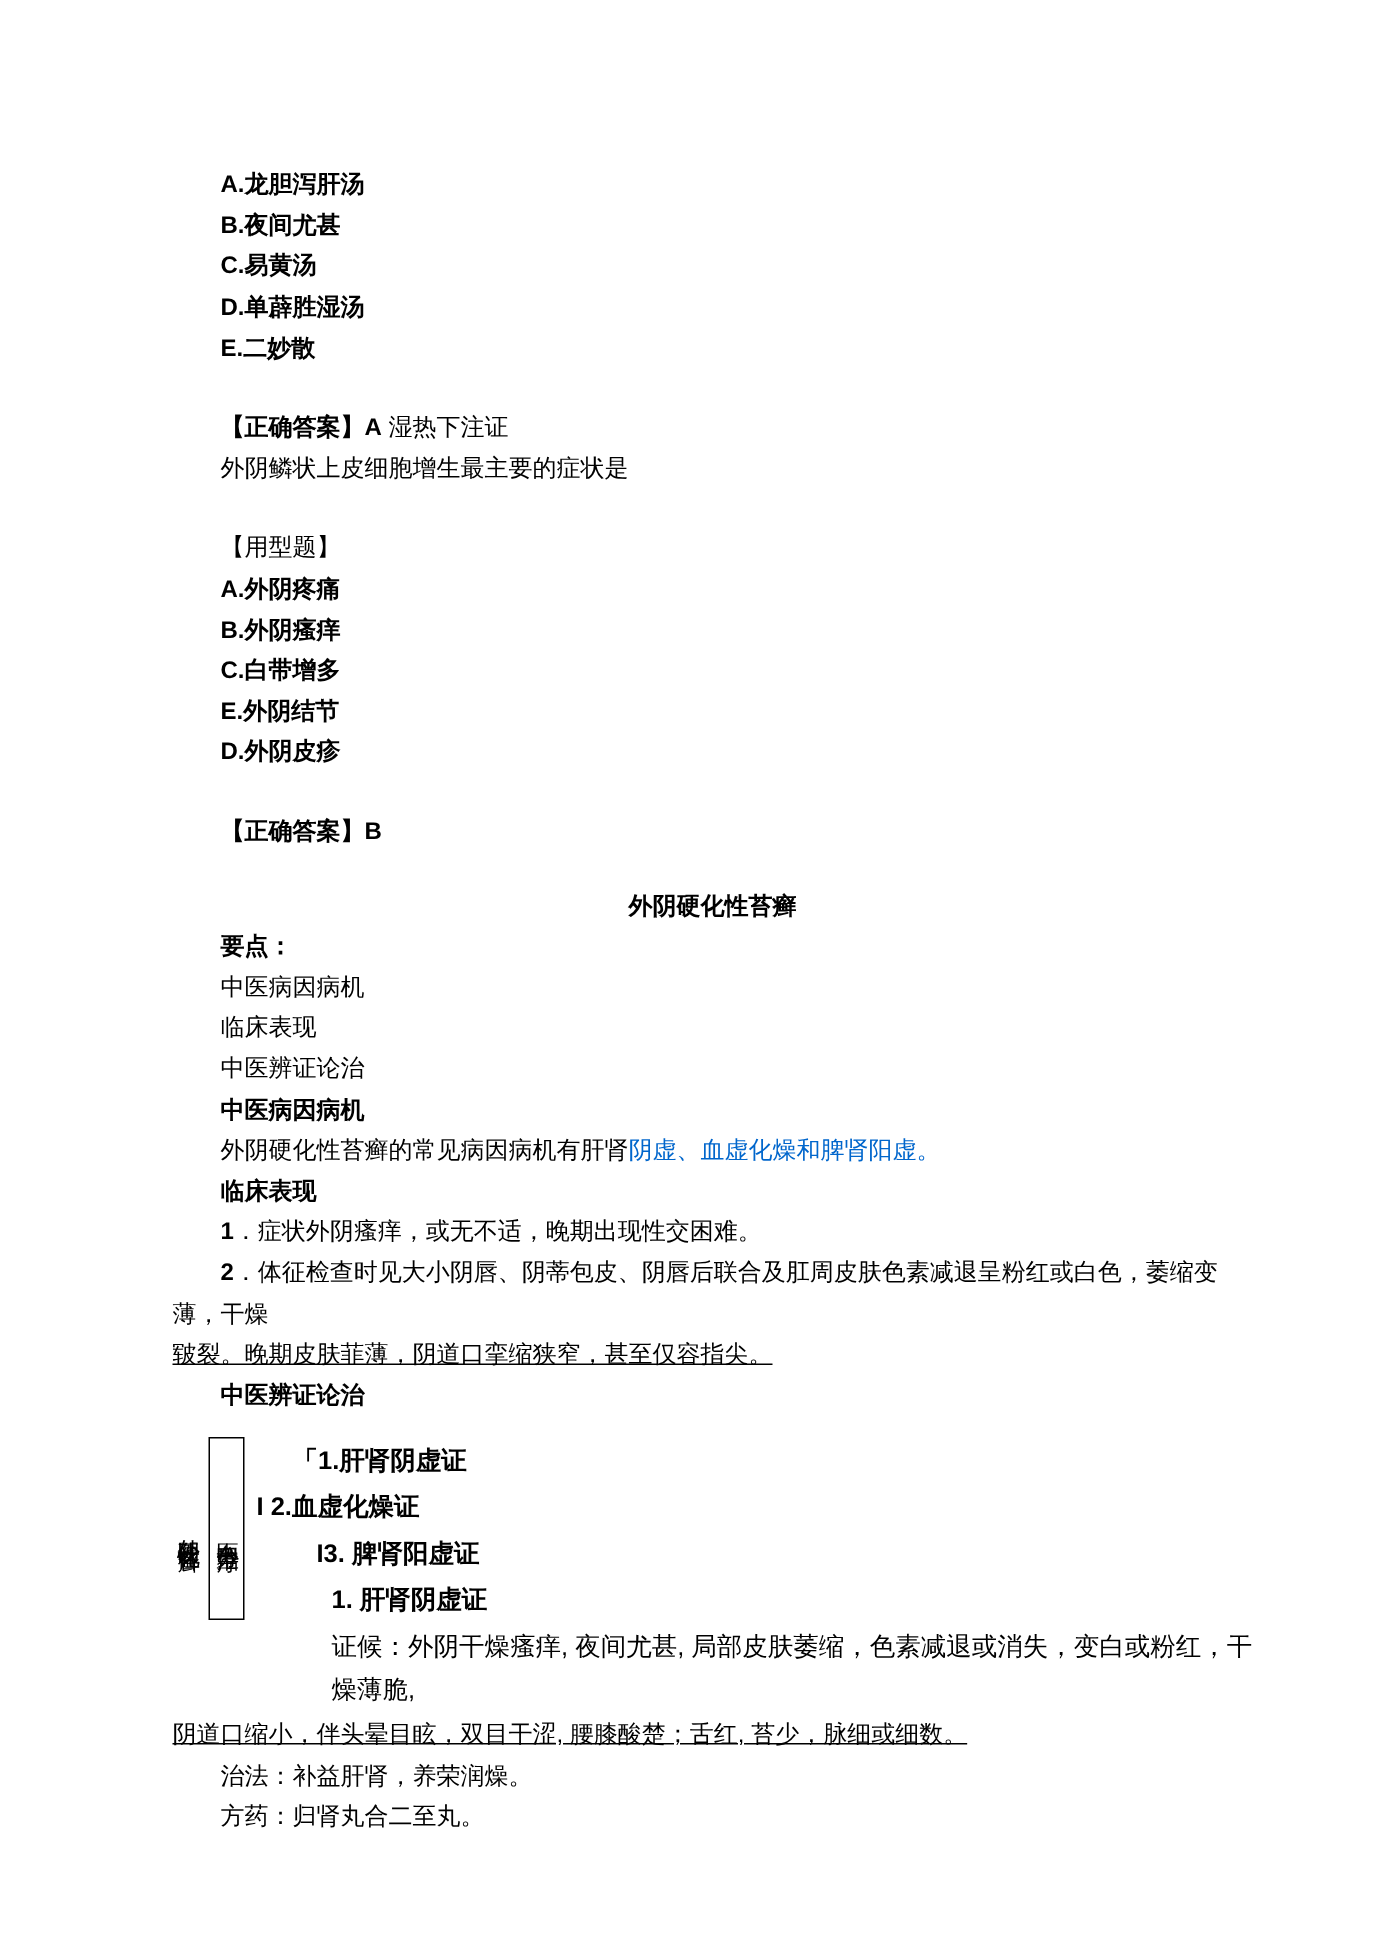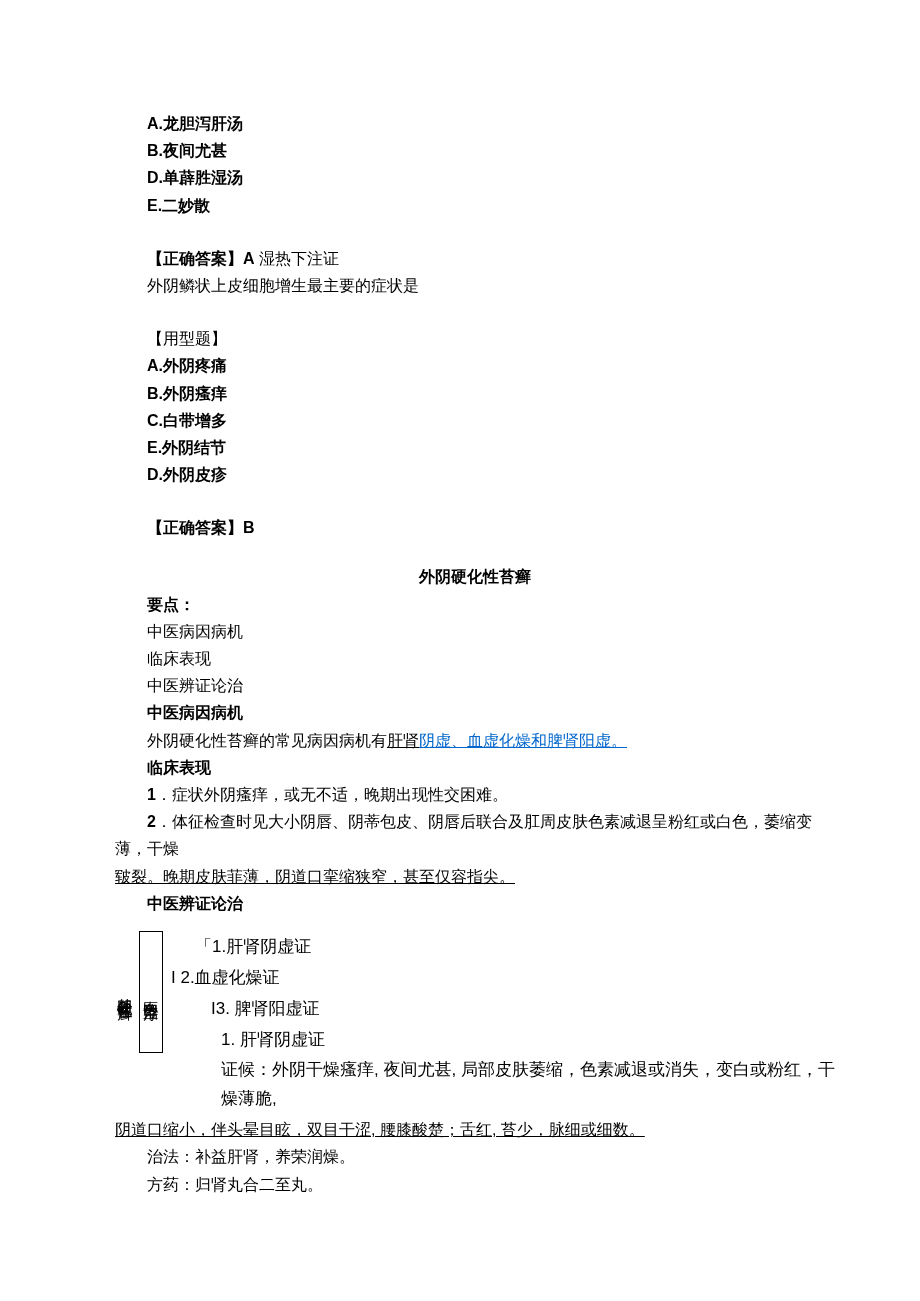--- a/index.html
+++ b/index.html
@@ -15,45 +15,46 @@
     box-sizing:border-box;
     padding:110px 85px 60px 115px;
   }
   .p{ margin:0; }
   .ind1{ text-indent:2em; }
   .bold{ font-weight:700; }
   .center{ text-align:center; }
   .sp-top{ margin-top:26px; }
   .sp-top2{ margin-top:22px; }
   .link-txt{ color:#0066cc; }
-  .under{ text-decoration:underline; }
+  .under{ }
   .zz-row{ display:flex; align-items:flex-start; margin-top:14px; }
   .vbox{
     width:20px; height:120px;
     display:flex; align-items:center; justify-content:center;
   }
   .vt{ writing-mode:vertical-rl; text-orientation:upright; font-size:15px; letter-spacing:1px; }
   .bbox{
     width:22px; height:120px;
     border:1px solid #000;
     display:flex; align-items:center; justify-content:center;
     margin:0 8px 0 4px;
   }
   .listcol{ font-size:17px; }
-  .listcol .bold{ font-weight:400; }
+  .listcol .bold{ font-weight:700; }
   .listcol .r{ margin:2px 0; }
   .para-after{ text-indent:0;text-decoration:underline; }
 </style>
 </head>
 <body>
 
 <div class="page">
 
   <p class="p ind1"><span class="bold">A.龙胆泻肝汤</span></p>
   <p class="p ind1"><span class="bold">B.夜间尤甚</span></p>
+  <p class="p ind1"><span class="bold">C.易黄汤</span></p>
   <p class="p ind1"><span class="bold">D.单薜胜湿汤</span></p>
   <p class="p ind1"><span class="bold">E.二妙散</span></p>
 
   <p class="p ind1 sp-top"><span class="bold">【正确答案】A</span><span> 湿热下注证</span></p>
 
   <p class="p ind1">外阴鳞状上皮细胞增生最主要的症状是</p>
   <p class="p ind1 sp-top">【用型题】</p>
   <p class="p ind1"><span class="bold">A.外阴疼痛</span></p>
   <p class="p ind1"><span class="bold">B.外阴瘙痒</span></p>
   <p class="p ind1"><span class="bold">C.白带增多</span></p>

